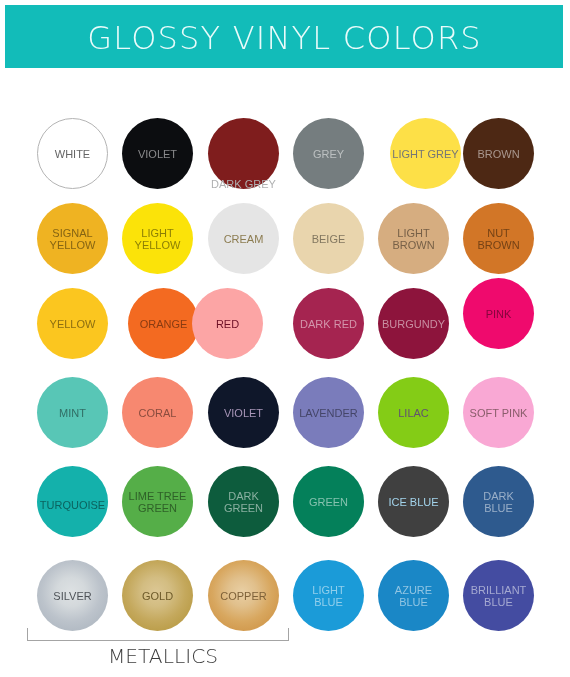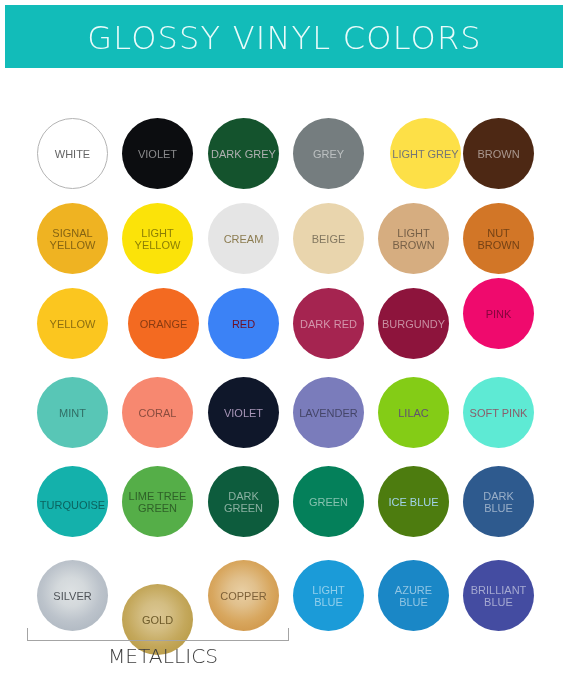--- a/index.html
+++ b/index.html
@@ -66,21 +66,21 @@
   <div class="header-band" style="background: rgb(18, 188, 185);">
     <div class="header-title" style="color: rgb(233, 251, 250);">GLOSSY VINYL COLORS</div>
   </div>
   <div class="grid">
     <div class="swatch" style="left: 37px; top: 118px; width: 71px; height: 71px; background: rgb(255, 255, 255); border: 1px solid rgb(179, 179, 179);">
         <span class="lbl" style="color: rgb(100, 100, 100);">WHITE</span>
       </div>
     <div class="swatch" style="left: 122px; top: 118px; width: 71px; height: 71px; background: rgb(12, 13, 16);">
         <span class="lbl" style="color: rgb(138, 138, 140);">VIOLET</span>
       </div>
-    <div class="swatch" style="left: 208px; top: 118px; width: 71px; height: 71px; background: #14532d;">
+    <div class="swatch" style="left: 208px; top: 118px; width: 71px; height: 71px; background: #7f1d1d; align-items: flex-end;">
         <span class="lbl" style="color: rgb(175, 176, 177);">DARK GREY</span>
       </div>
     <div class="swatch" style="left: 293px; top: 118px; width: 71px; height: 71px; background: rgb(117, 125, 127);">
         <span class="lbl" style="color: rgb(188, 192, 193);">GREY</span>
       </div>
     <div class="swatch" style="left: 390px; top: 118px; width: 71px; height: 71px; background: #fde047;">
         <span class="lbl" style="color: rgb(117, 118, 118);">LIGHT GREY</span>
       </div>
     <div class="swatch" style="left: 463px; top: 118px; width: 71px; height: 71px; background: rgb(77, 40, 20);">
         <span class="lbl" style="color: rgb(169, 151, 142);">BROWN</span>
@@ -106,21 +106,21 @@
     <div class="swatch" style="left: 463px; top: 203px; width: 71px; height: 71px; background: rgb(210, 118, 39);">
         <span class="lbl" style="color: rgb(117, 66, 21);">NUT
 BROWN</span>
       </div>
     <div class="swatch" style="left: 37px; top: 288px; width: 71px; height: 71px; background: rgb(251, 198, 31);">
         <span class="lbl" style="color: rgb(140, 110, 17);">YELLOW</span>
       </div>
     <div class="swatch" style="left: 128px; top: 288px; width: 71px; height: 71px; background: rgb(243, 106, 33);">
         <span class="lbl" style="color: rgb(136, 59, 18);">ORANGE</span>
       </div>
-    <div class="swatch" style="left: 208px; top: 288px; width: 71px; height: 71px; background: #3b82f6;">
+    <div class="swatch" style="left: 192px; top: 288px; width: 71px; height: 71px; background: #fca5a5;">
         <span class="lbl" style="color: rgb(109, 16, 38);">RED</span>
       </div>
     <div class="swatch" style="left: 378px; top: 288px; width: 71px; height: 71px; background: rgb(141, 20, 60);">
         <span class="lbl" style="color: rgb(200, 142, 161);">BURGUNDY</span>
       </div>
     <div class="swatch" style="left: 293px; top: 288px; width: 71px; height: 71px; background: rgb(165, 36, 80);">
         <span class="lbl" style="color: rgb(211, 149, 171);">DARK RED</span>
       </div>
     <div class="swatch" style="left: 463px; top: 278px; width: 71px; height: 71px; background: rgb(239, 10, 109);">
         <span class="lbl" style="color: rgb(133, 5, 61);">PINK</span>
@@ -133,48 +133,48 @@
       </div>
     <div class="swatch" style="left: 208px; top: 377px; width: 71px; height: 71px; background: #0f172a;">
         <span class="lbl" style="color: rgb(168, 150, 184);">VIOLET</span>
       </div>
     <div class="swatch" style="left: 293px; top: 377px; width: 71px; height: 71px; background: rgb(122, 124, 187);">
         <span class="lbl" style="color: rgb(68, 69, 104);">LAVENDER</span>
       </div>
     <div class="swatch" style="left: 378px; top: 377px; width: 71px; height: 71px; background: #84cc16;">
         <span class="lbl" style="color: rgb(98, 82, 111);">LILAC</span>
       </div>
-    <div class="swatch" style="left: 463px; top: 377px; width: 71px; height: 71px; background: #5eead4;">
+    <div class="swatch" style="left: 463px; top: 377px; width: 71px; height: 71px; background: #f9a8d4;">
         <span class="lbl" style="color: rgb(138, 93, 107);">SOFT PINK</span>
       </div>
     <div class="swatch" style="left: 37px; top: 466px; width: 71px; height: 71px; background: rgb(20, 177, 171);">
         <span class="lbl" style="color: rgb(11, 99, 95); margin-top: 6px;">TURQUOISE</span>
       </div>
     <div class="swatch" style="left: 122px; top: 466px; width: 71px; height: 71px; background: rgb(85, 174, 72);">
         <span class="lbl" style="color: rgb(47, 97, 40);">LIME TREE
 GREEN</span>
       </div>
     <div class="swatch" style="left: 208px; top: 466px; width: 71px; height: 71px; background: rgb(13, 92, 61);">
         <span class="lbl" style="color: rgb(138, 176, 161);">DARK
 GREEN</span>
       </div>
     <div class="swatch" style="left: 293px; top: 466px; width: 71px; height: 71px; background: rgb(4, 128, 90);">
         <span class="lbl" style="color: rgb(134, 194, 175);">GREEN</span>
       </div>
-    <div class="swatch" style="left: 378px; top: 466px; width: 71px; height: 71px; background: #4d7c0f;">
+    <div class="swatch" style="left: 378px; top: 466px; width: 71px; height: 71px; background: #404040;">
         <span class="lbl" style="color: rgb(163, 212, 236);">ICE BLUE</span>
       </div>
     <div class="swatch" style="left: 463px; top: 466px; width: 71px; height: 71px; background: rgb(46, 90, 142);">
         <span class="lbl" style="color: rgb(154, 175, 200);">DARK
 BLUE</span>
       </div>
     <div class="swatch" style="left: 37px; top: 560px; width: 71px; height: 71px; background: radial-gradient(37.63px at 48% 45%, rgb(221, 225, 227) 0%, rgb(212, 217, 220) 38%, rgb(188, 195, 203) 78%, rgb(180, 188, 197) 100%);">
         <span class="lbl" style="color: rgb(78, 83, 88);">SILVER</span>
       </div>
-    <div class="swatch" style="left: 122px; top: 584px; width: 71px; height: 71px; background: radial-gradient(37.63px at 48% 45%, rgb(220, 199, 148) 0%, rgb(211, 189, 130) 38%, rgb(196, 168, 92) 78%, rgb(189, 160, 78) 100%); justify-content: center;">
+    <div class="swatch" style="left: 122px; top: 560px; width: 71px; height: 71px; background: radial-gradient(37.63px at 48% 45%, rgb(220, 199, 148) 0%, rgb(211, 189, 130) 38%, rgb(196, 168, 92) 78%, rgb(189, 160, 78) 100%); justify-content: center;">
         <span class="lbl" style="color: rgb(109, 90, 41);">GOLD</span>
       </div>
     <div class="swatch" style="left: 208px; top: 560px; width: 71px; height: 71px; background: radial-gradient(37.63px at 48% 45%, rgb(233, 207, 164) 0%, rgb(225, 192, 140) 38%, rgb(216, 167, 95) 78%, rgb(211, 157, 82) 100%);">
         <span class="lbl" style="color: rgb(126, 97, 57);">COPPER</span>
       </div>
     <div class="swatch" style="left: 293px; top: 560px; width: 71px; height: 71px; background: rgb(27, 155, 216);">
         <span class="lbl" style="color: rgb(145, 207, 236);">LIGHT
 BLUE</span>
       </div>
     <div class="swatch" style="left: 378px; top: 560px; width: 71px; height: 71px; background: rgb(26, 135, 198);">

